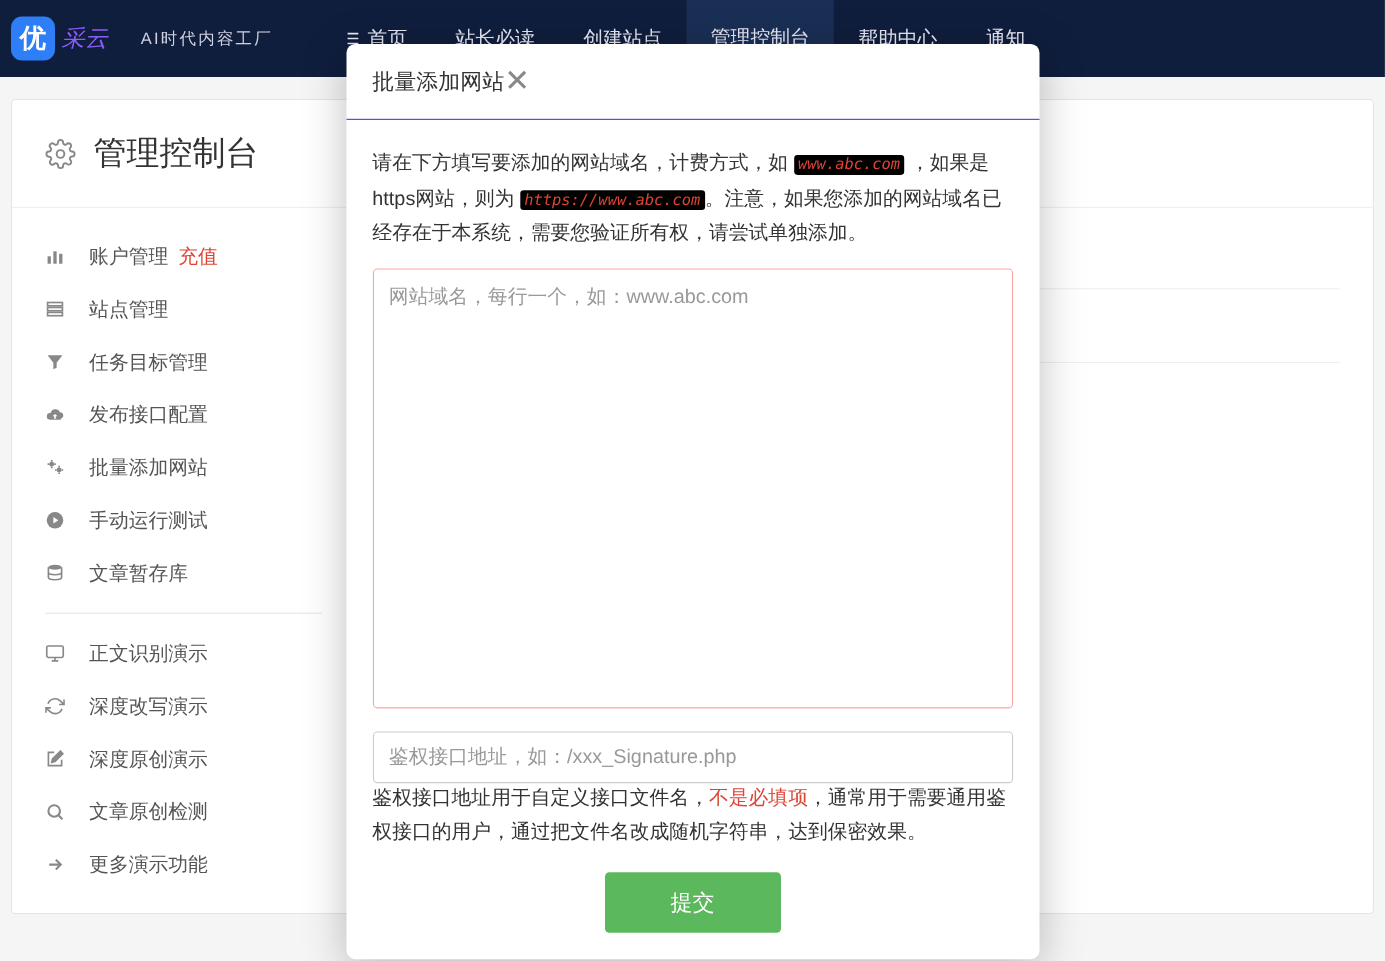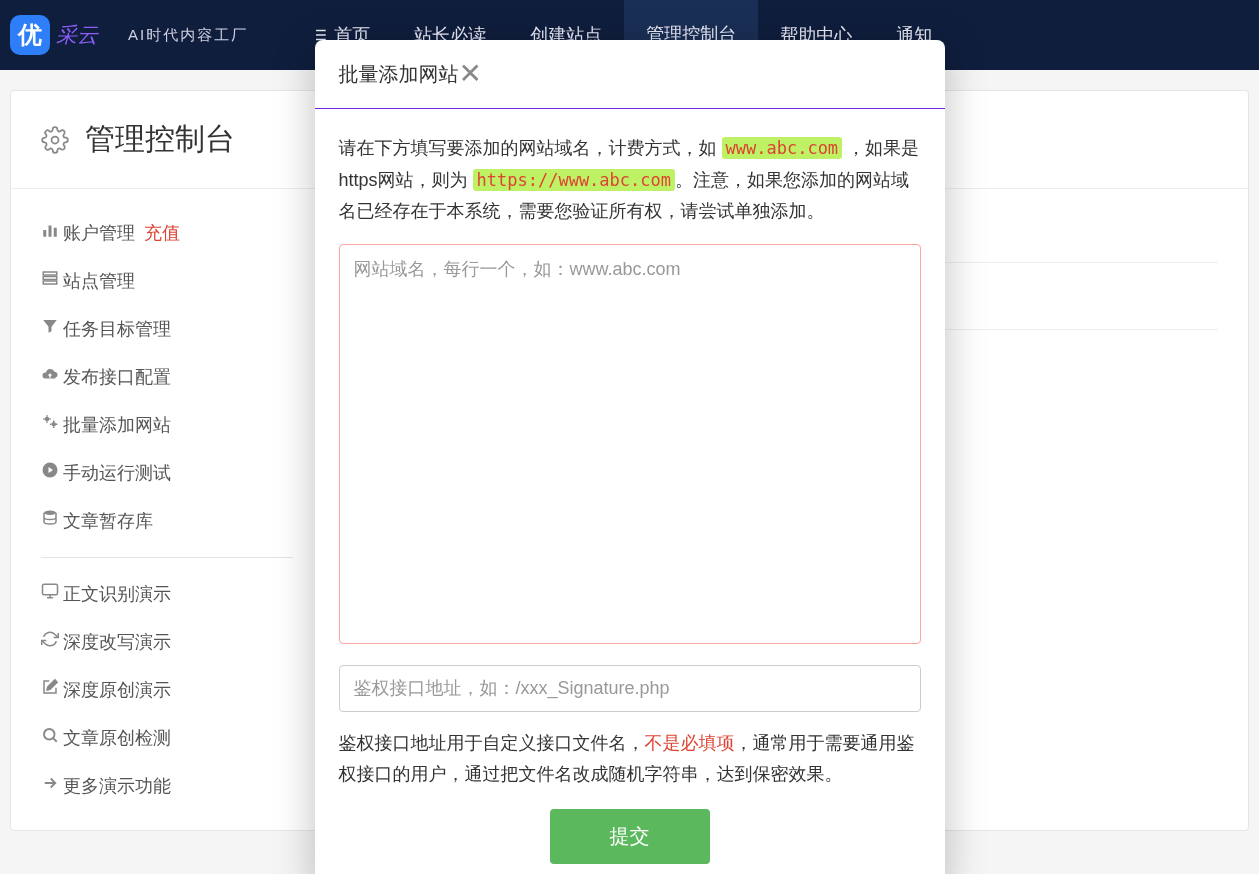--- a/index.html
+++ b/index.html
@@ -15,46 +15,46 @@
     .topnav-item.active { background: #1a2f55; border-bottom: 3px solid #3a8fff; }
     
     .content { padding: 20px 10px 10px 10px; }
     .panel { background: #fff; border: 1px solid #e5e5e5; border-radius: 4px; }
     .panel-header { display: flex; align-items: center; gap: 16px; padding: 28px 30px; border-bottom: 1px solid #eee; }
     .panel-header-icon { color: #888; }
     .panel-header-title { font-size: 30px; font-weight: 500; color: #333; }
     .panel-body { display: flex; }
     
     .sidebar { width: 300px; padding: 20px 18px 20px 30px; }
-    .sidebar-item { display: flex; padding: 12px 0; font-size: 18px; color: #555; cursor: pointer; }
+    .sidebar-item { display: flex; align-items: center; gap: 18px; padding: 12px 0; font-size: 18px; color: #555; cursor: pointer; }
     .sidebar-item .icon-slot { width: 22px; text-align: center; color: #888; }
     .recharge { color: #d43; margin-left: 4px; }
     .sidebar-divider { border-top: 1px solid #e5e5e5; margin: 12px 0; }
     
     .main { flex: 1; padding: 20px 30px; }
     .main-title { font-size: 26px; font-weight: 500; color: #333; padding-bottom: 18px; border-bottom: 1px solid #eee; margin-bottom: 18px;}
     .form-label { font-size: 18px; color: #333; margin-bottom: 16px; }
     .main-sep { border-bottom: 1px solid #eee; margin: 24px 0; }
     .form-row { display: flex; gap: 10px; }
     .select-box { border: 1px solid #ccc; border-radius: 4px; padding: 10px 14px; font-size: 18px; font-weight: 600; display: flex; align-items: center; gap: 16px; background: #fff;}
     .url-input { border: 1px solid #ccc; border-radius: 4px; padding: 10px 14px; font-size: 18px; }
     
     .modal-backdrop { position: fixed; inset: 0; }
     .modal { position: fixed; top: 40px; left: 50%; transform: translateX(-50%); width: 630px; background: #fff; border-radius: 8px; box-shadow: 0 8px 40px rgba(0,0,0,0.25); }
     .modal-head { display: flex; justify-content: flex-start; align-items: center; padding: 20px 24px; border-bottom: 1px solid #6d28d9; }
     .modal-title { font-size: 20px; color: #333; }
     .modal-close { font-size: 28px; color: #888; cursor: pointer; line-height: 1; }
     .modal-body { padding: 24px; font-size: 18px; color: #333; }
     .modal-desc { line-height: 1.75; margin-bottom: 16px; }
-    .code-inline { font-family: monospace; color: #d43; background: #bef264; padding: 1px 4px; border-radius: 3px; font-size: 17px;}
+    .code-inline { font-family: monospace; color: #d43; background: #000000; padding: 1px 4px; border-radius: 3px; font-size: 14px; font-style: italic;}
     .modal-textarea { width: 100%; height: 400px; border: 1px solid #fca5a5; border-radius: 4px; padding: 12px 14px; font-size: 18px; font-family: inherit; resize: none; color: #333; }
     .modal-textarea::placeholder { color: #999; }
     .modal-input { width: 100%; border: 1px solid #ccc; border-radius: 4px; padding: 12px 14px; font-size: 18px; margin-top: 16px; font-family: inherit;}
     .modal-input::placeholder { color: #999; }
-    .modal-note { line-height: 1.75; margin-top: 16px; }
+    .modal-note { line-height: 1.75; margin-top: 0; font-family: Liberation Mono, monospace; }
     .not-required { color: #d43; }
     .submit-btn { display: block; margin: 18px auto 0; background: #5cb85c; color: #fff; border: none; border-radius: 4px; padding: 14px 60px; font-size: 20px; cursor: pointer; text-align: right; }
     
     svg { display: block; }
   </style>
 </head>
 <body>
 
 <div class="topbar">
   <div class="logo">

